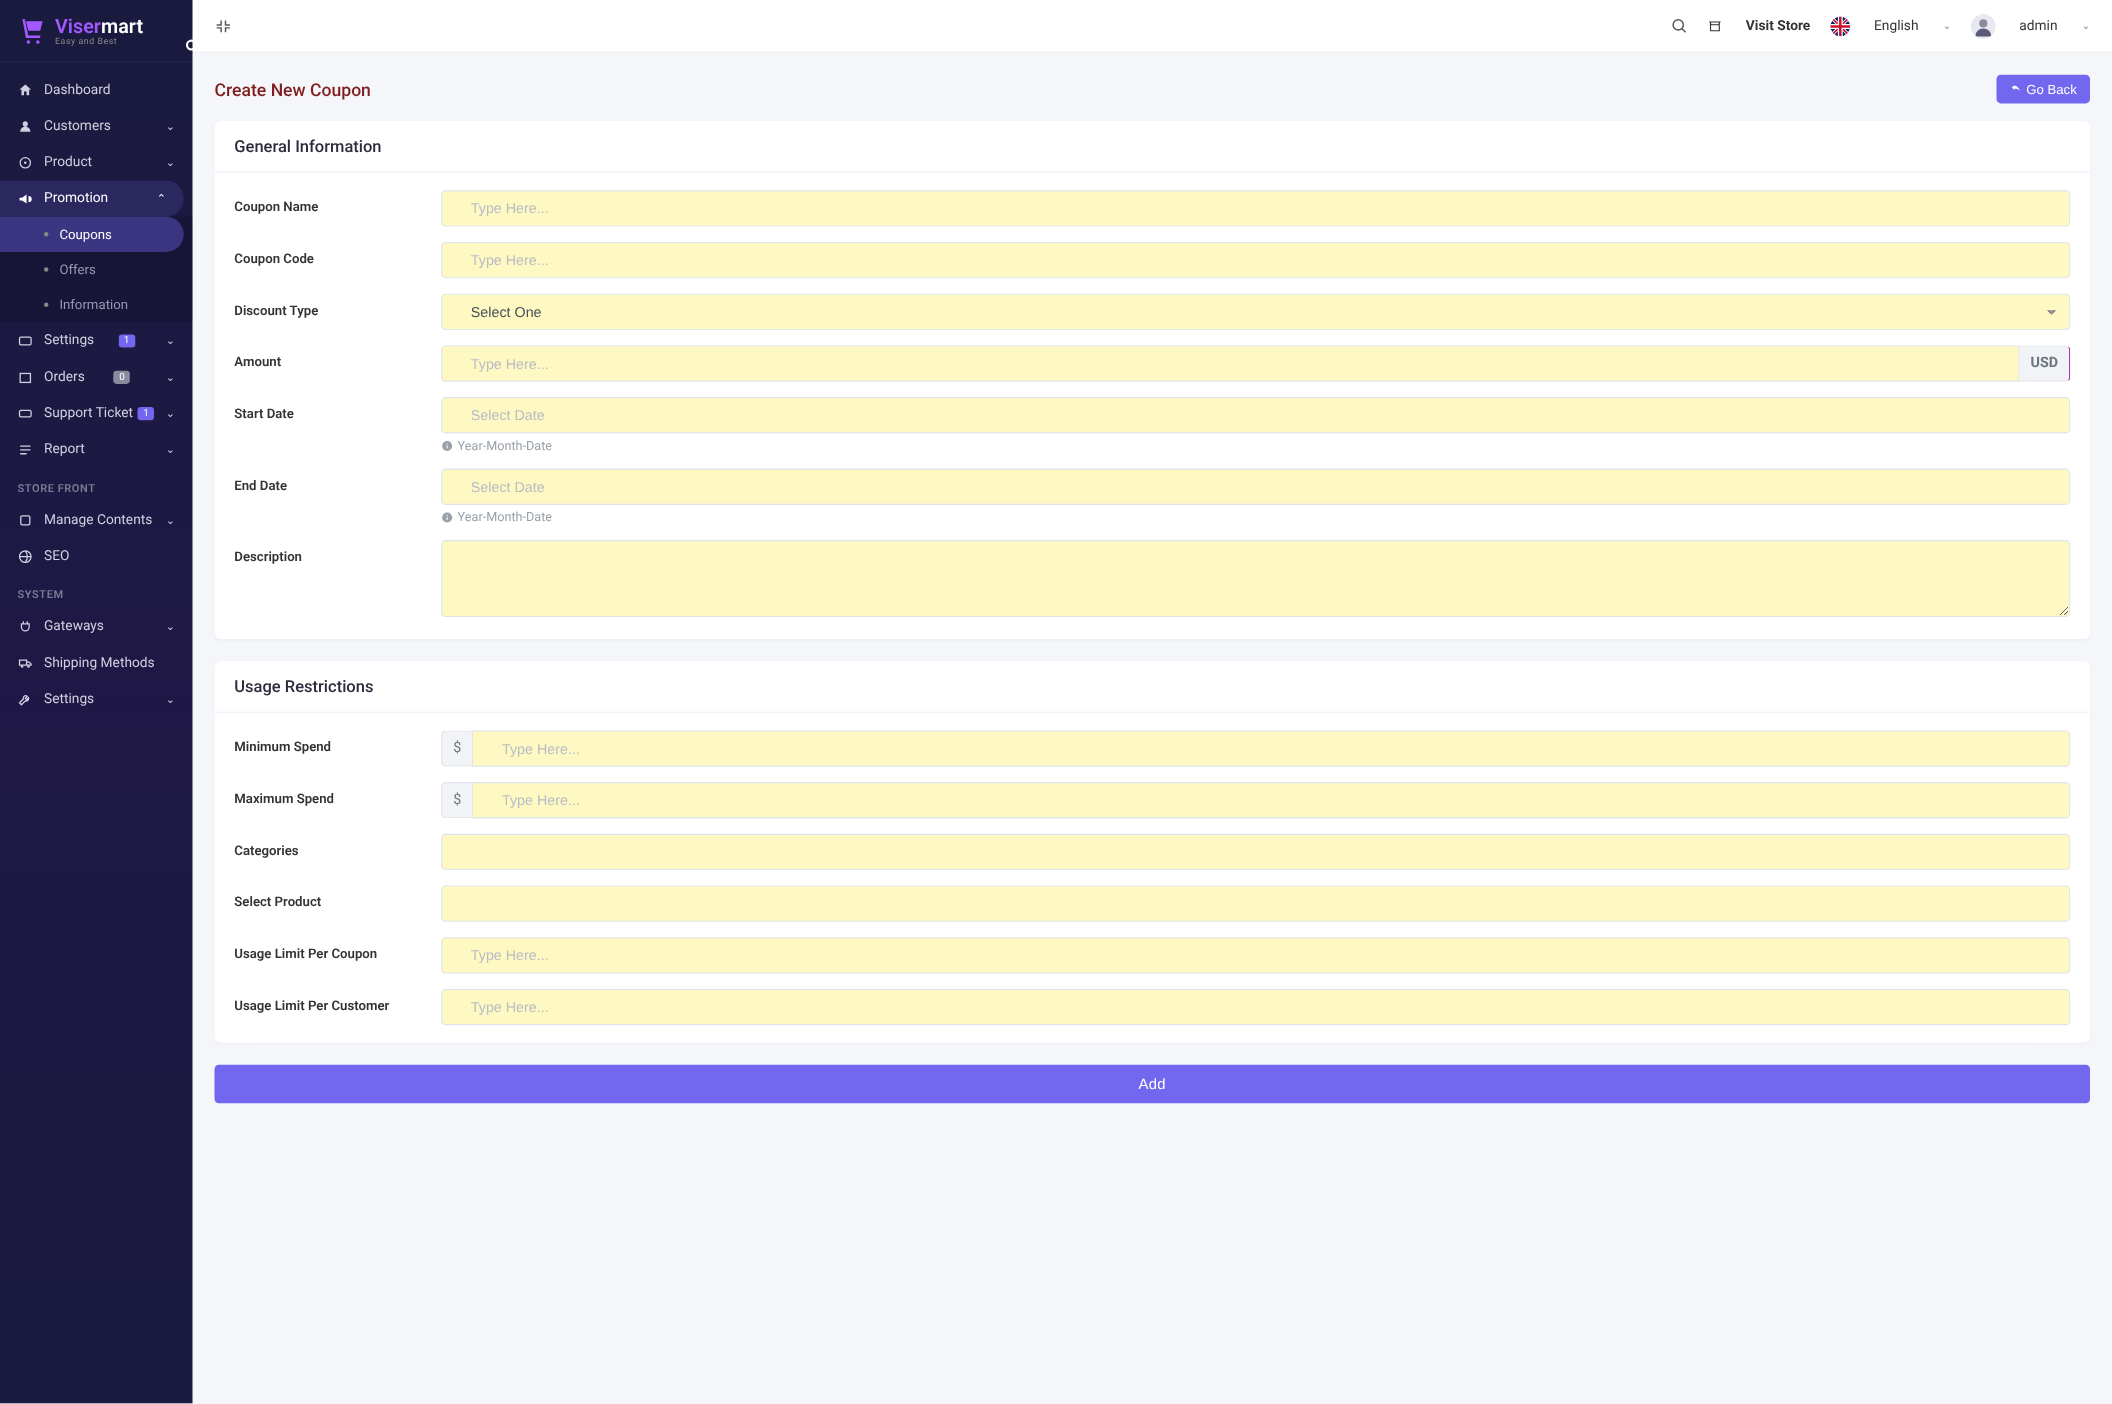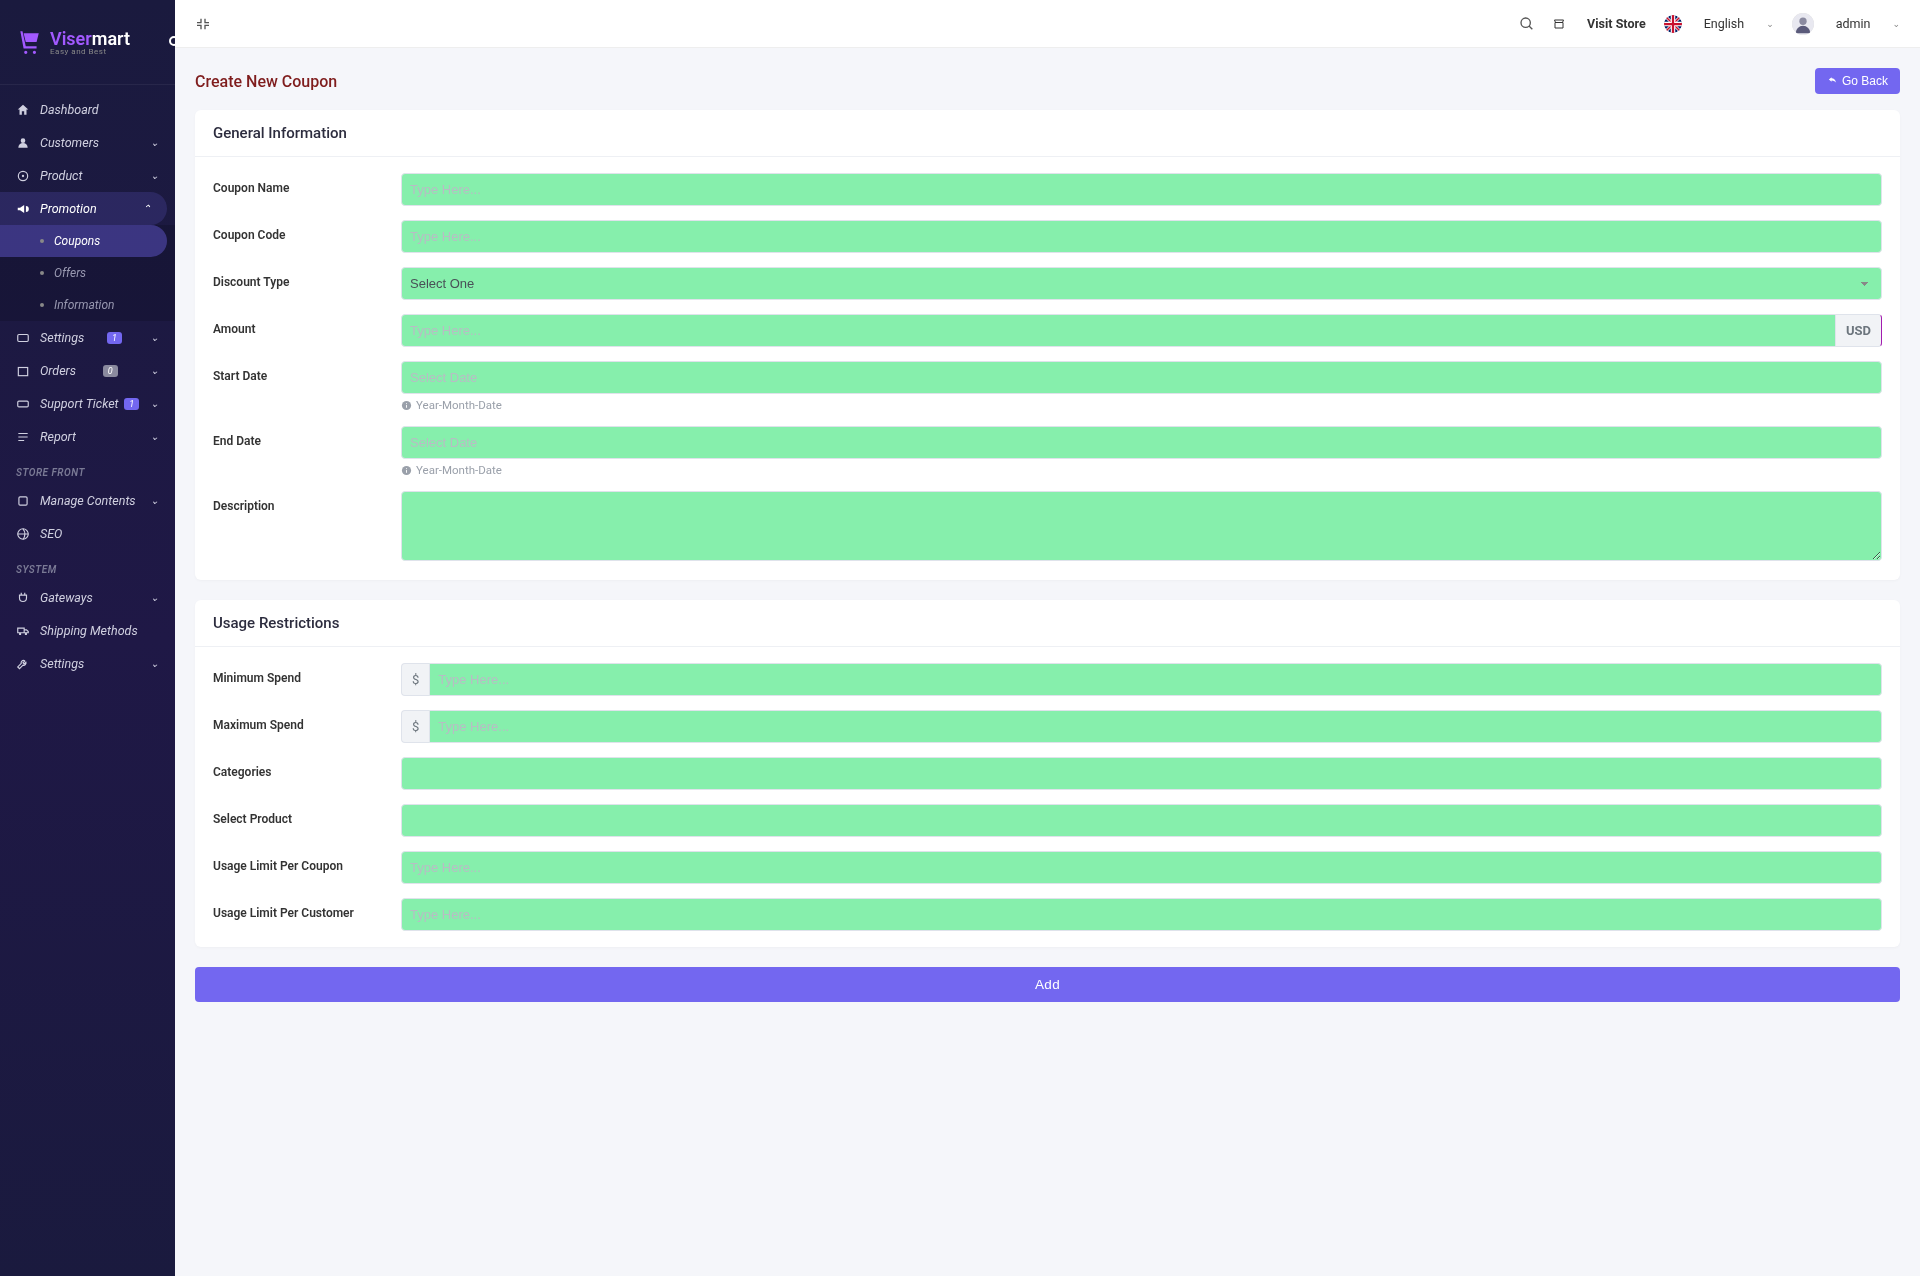--- a/index.html
+++ b/index.html
@@ -1,26 +1,26 @@
 <!DOCTYPE html>
 <html><head>
 <meta charset="utf-8">
 <style>
 * { box-sizing: border-box; margin: 0; padding: 0; }
 body { font-family: -apple-system, BlinkMacSystemFont, "Segoe UI", Roboto, Arial, sans-serif; background: #f5f6fa; color: #333; font-size: 13px; }
 .app { display: flex; min-height: 100vh; }
 .sidebar { width: 175px; background: linear-gradient(180deg, #1a1a3e 0%, #1f1846 50%, #1a1a3e 100%); color: #b8b8d0; position: relative; flex-shrink: 0; }
 .sidebar-toggle-dot { position:absolute; top:36px; right:-4px; width:10px; height:10px; border:2px solid #fff; border-radius:50%; background:transparent;}
-.logo { padding: 28px 16px; display:flex; align-items:center; gap:8px; border-bottom: 1px solid rgba(255,255,255,0.06);}
+.logo { padding: 14px 16px; display:flex; align-items:center; gap:8px; border-bottom: 1px solid rgba(255,255,255,0.06);}
 .logo-icon { width:26px; height:26px; }
 .logo-text { font-size:18px; font-weight:600; }
 .logo-text .v { color:#a259ff; }
 .logo-text .m { color:#fff; }
 .logo-sub { font-size:8px; color:#888; letter-spacing:0.5px; margin-top:-2px;}
-.nav { padding: 8px 0; font-style: italic; }
+.nav { padding: 8px 0; }
 .nav-item { display:flex; align-items:center; padding: 9px 16px; cursor:pointer; font-size:12.5px; color:#d0d0e0; position:relative;}
 .nav-item .icon { width:14px; height:14px; margin-right:10px; flex-shrink:0; fill:currentColor; }
 .nav-item .caret { margin-left:auto; font-size:10px; }
 .nav-item .badge { margin-left:auto; background:#7367f0; color:#fff; font-size:9px; padding:1px 5px; border-radius:3px; margin-right:6px;}
 .nav-item .badge-gray { background:#8a8a9e;}
 .nav-item.open { background: rgba(115,103,240,0.18); border-radius: 0 20px 20px 0; margin-right:8px; color:#fff;}
 .nav-sub { background: rgba(0,0,0,0.15); }
 .nav-sub .nav-item { padding-left: 40px; font-size:12px; color:#9898b0;}
 .nav-sub .nav-item.sub-active { background: rgba(115,103,240,0.4); border-radius: 0 20px 20px 0; margin-right:8px; color:#fff;padding-left:40px;}
 .nav-header { padding: 14px 16px 6px; font-size:10px; font-weight:600; color:#7a7a95; letter-spacing:0.5px; text-transform:uppercase;}
@@ -37,21 +37,21 @@
 .page-head { display:flex; align-items:center; margin-bottom: 16px; }
 .page-title { font-size:16px; font-weight:500; color:#7f1d1d; }
 .go-back { margin-left:auto; background:#7367f0; color:#fff; border:none; padding:6px 12px; border-radius:4px; font-size:12px; cursor:pointer; display:flex; align-items:flex-start; gap:4px;}
 .card { background:#fff; border-radius:6px; margin-bottom:20px; box-shadow: 0 1px 3px rgba(0,0,0,0.03);}
 .card-head { padding:14px 18px; border-bottom:1px solid #eef0f4; font-size:15px; font-weight:500; color:#2c2c3e;}
 .card-body { padding:16px 18px; }
 .form-row { display:flex; align-items:flex-start; margin-bottom:14px; }
 .form-row:last-child { margin-bottom:0;}
 .form-label { width:188px; padding-top:8px; font-size:12px; font-weight:600; color:#333; flex-shrink:0;}
 .form-field { flex:1; }
-.form-control { width:100%; padding:8px 8px; border:1px solid #dfe3eb; border-radius:4px; font-size:13px; color:#495057; background:#86efac;}
+.form-control { width:100%; padding:8px 26px; border:1px solid #dfe3eb; border-radius:4px; font-size:13px; color:#495057; background:#fef9c3;}
 .form-control::placeholder { color:#b8bcc4; }
 textarea.form-control { height:70px; resize:vertical;}
 select.form-control { appearance:none; background-image: linear-gradient(45deg, transparent 50%, #888 50%), linear-gradient(135deg, #888 50%, transparent 50%); background-position: calc(100% - 16px) 14px, calc(100% - 12px) 14px; background-size: 4px 4px, 4px 4px; background-repeat:no-repeat; }
 .input-group { display:flex; }
 .input-group .addon { background:#f1f3f6; border:1px solid #dfe3eb; padding:8px 10px; border-radius:4px 0 0 4px; border-right:none; font-size:13px; color:#6c757d;}
 .input-group .addon-right { border-radius:0 4px 4px 0; border-right:1px solid #a21caf; border-left:none;font-weight:bold;}
 .input-group .form-control { border-radius:0 4px 4px 0; }
 .input-group .form-control.left { border-radius:4px 0 0 4px; }
 .hint { font-size:11.5px; color:#9aa0aa; margin-top:4px; display:flex; align-items:center; gap:4px;}
 .hint .info-icon { width:11px; height:11px; fill:#9aa0aa;}

